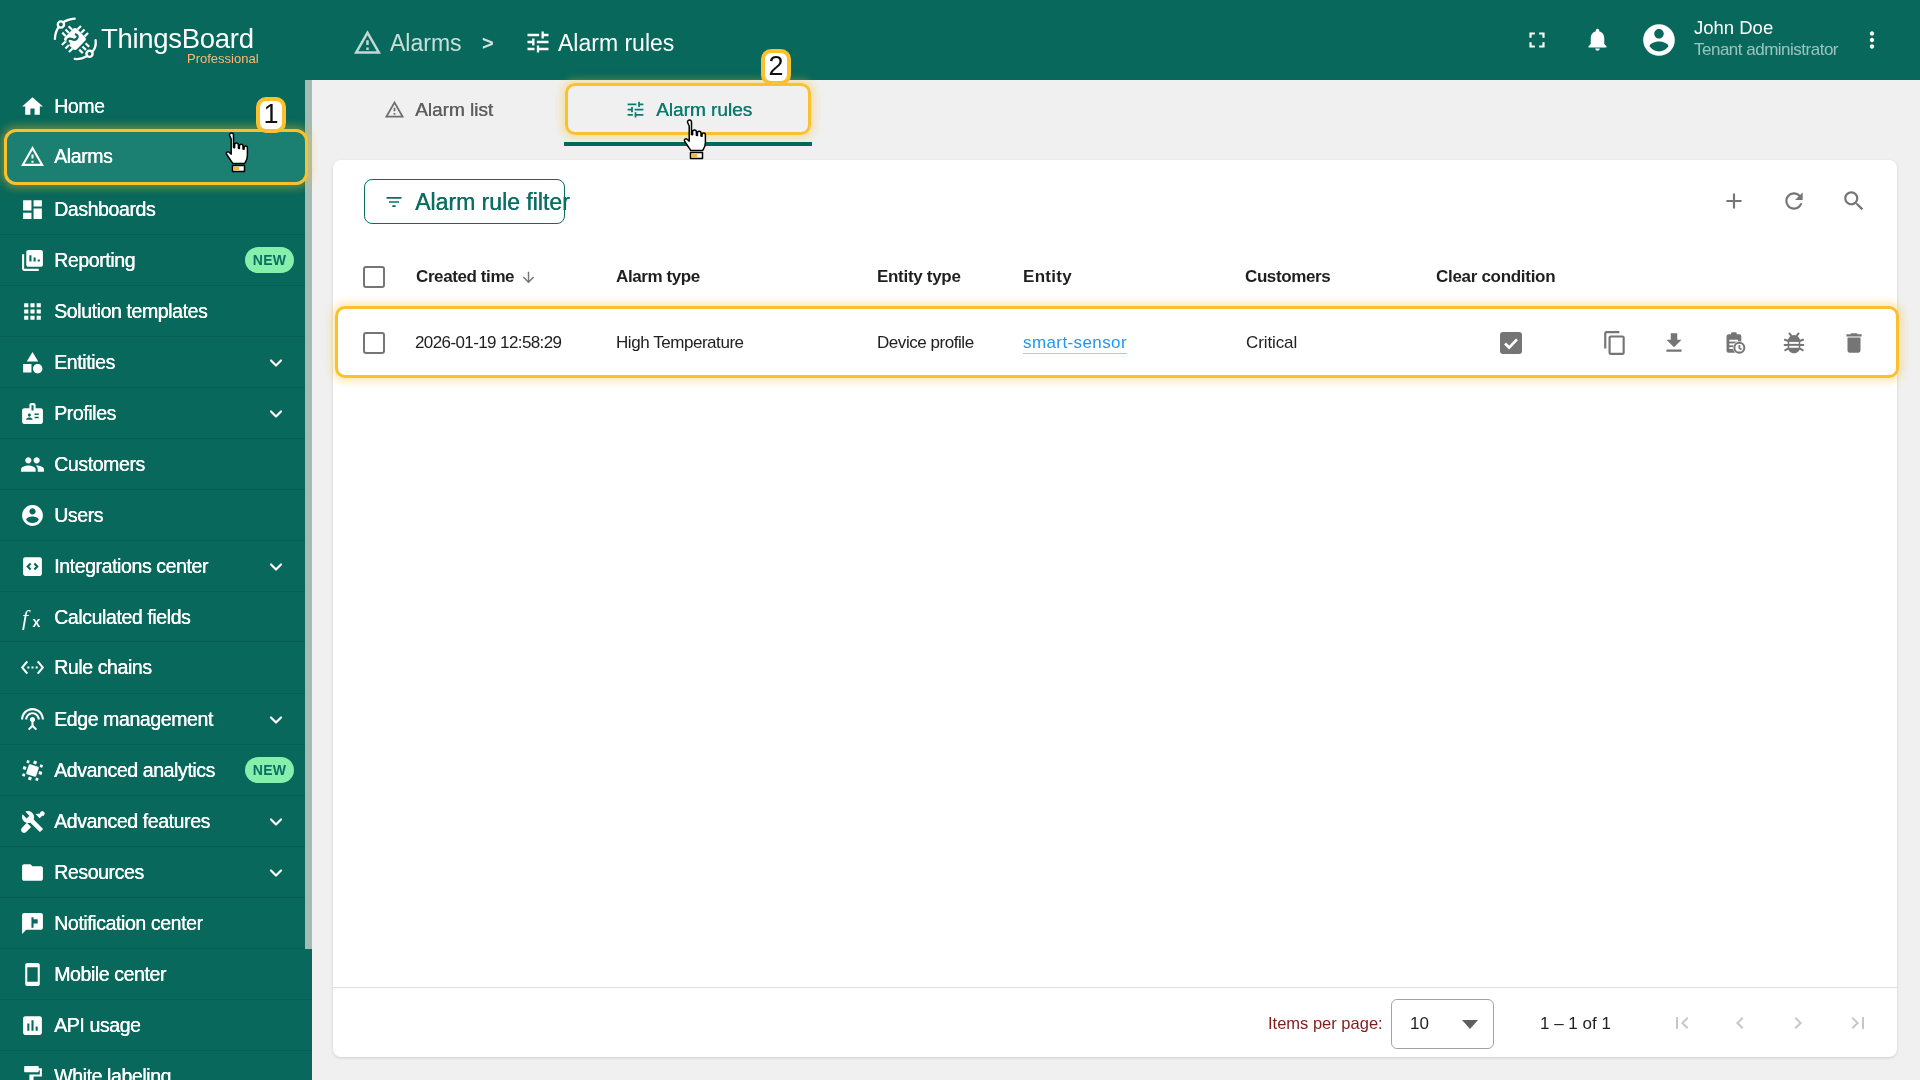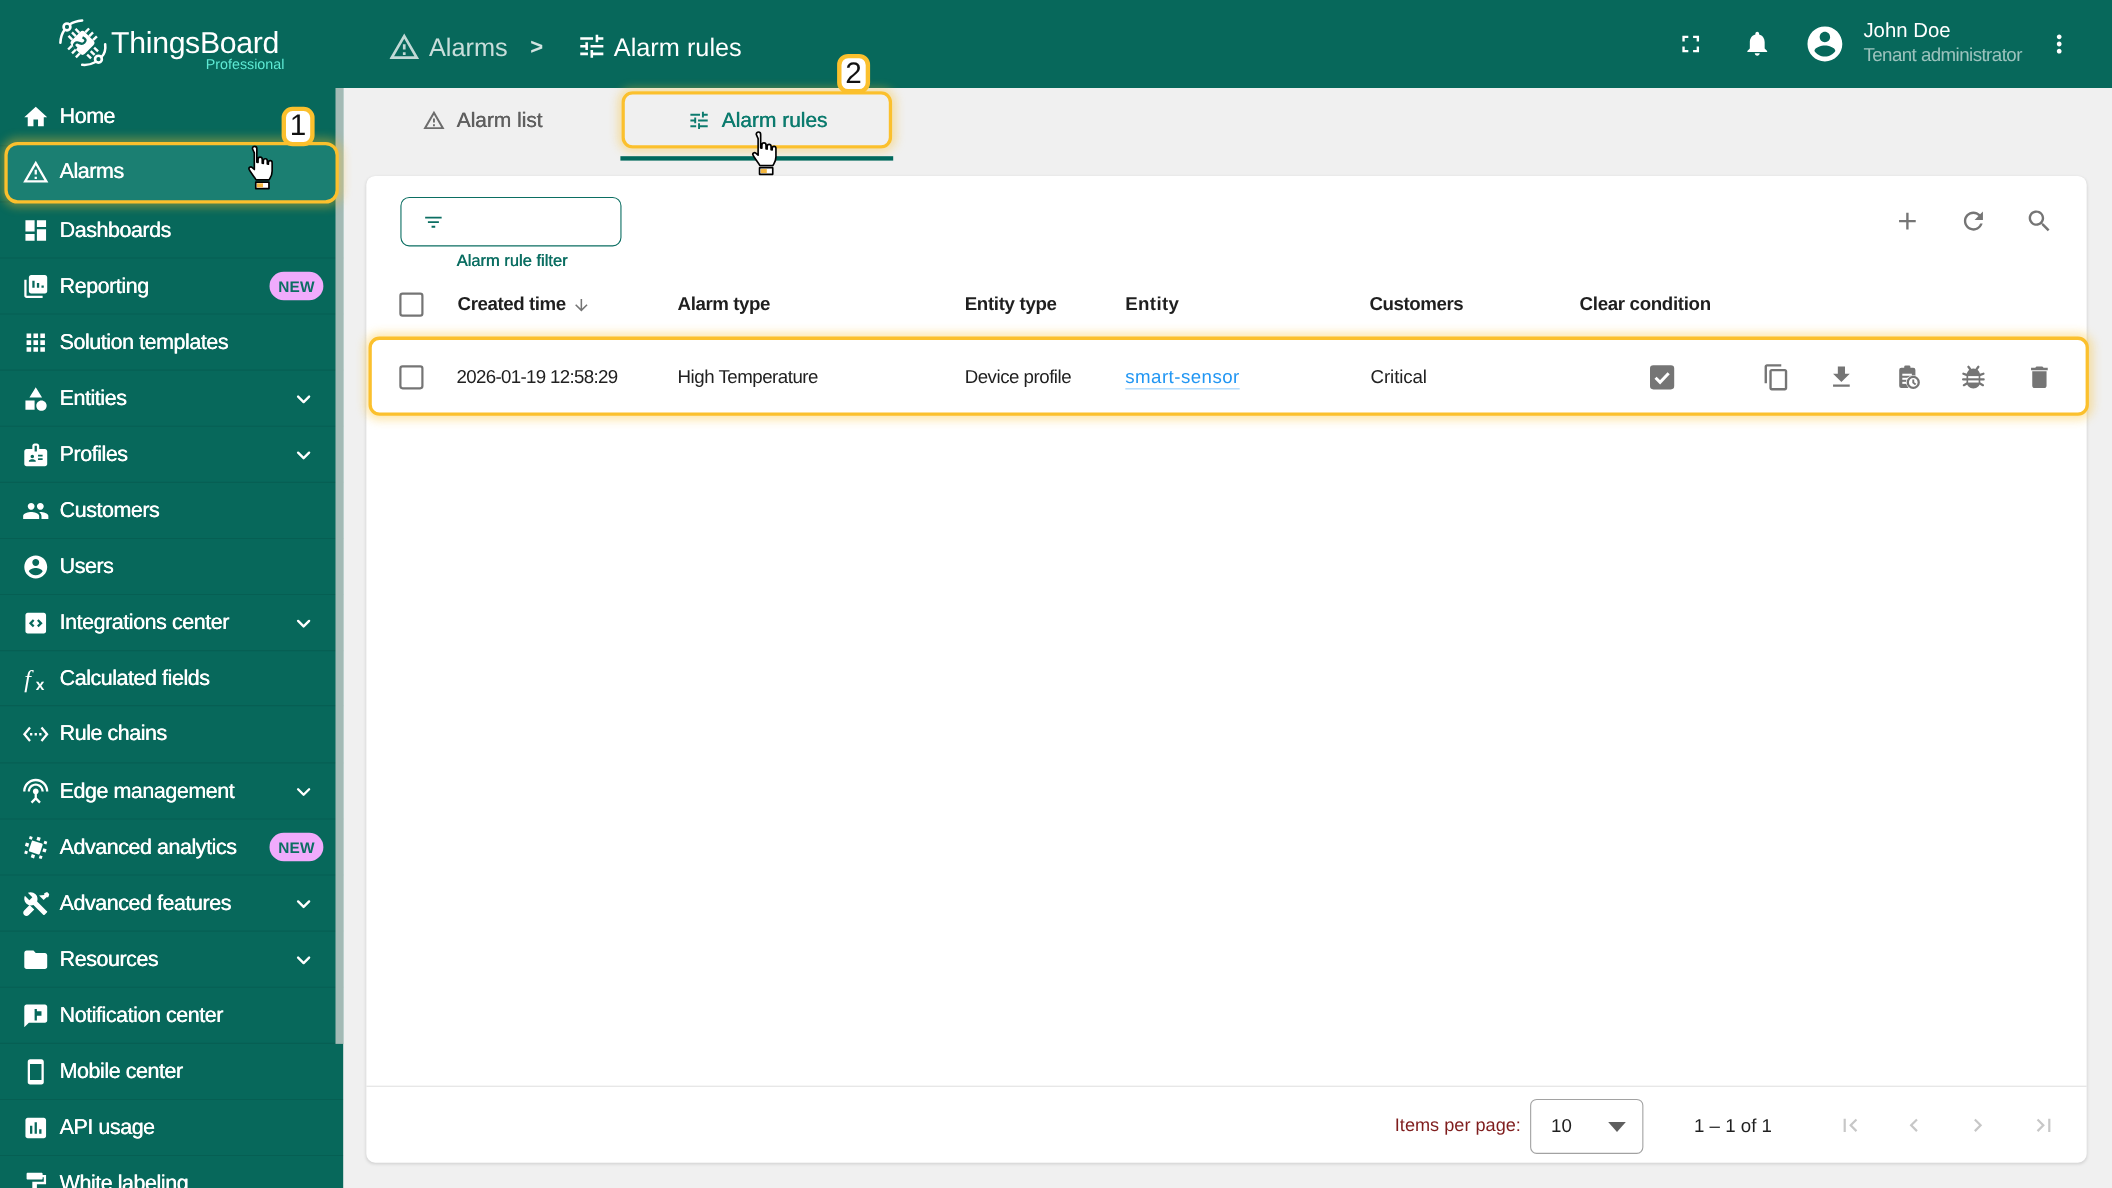--- a/index.html
+++ b/index.html
@@ -6,21 +6,21 @@
 html,body { width:1920px; height:1080px; overflow:hidden; background:#f0f0f0;
   font-family:"Liberation Sans", sans-serif; }
 .abs { position:absolute; }
 
 #header { position:absolute; left:0; top:0; width:1920px; height:80px; background:#07685b; z-index:5; }
 #sidebar { position:absolute; left:0; top:80px; width:312px; height:1000px; background:#07685b; z-index:4; }
 .mi { position:absolute; left:0; width:312px; height:51px; border-top:1px solid rgba(0,0,0,0.08); }
 .mi .lbl { position:absolute; left:54px; top:0; height:51px; line-height:51px; color:#fff; font-size:19.5px; letter-spacing:-0.4px; text-shadow:0.4px 0 0 #fff; white-space:nowrap; }
 .mi svg.mic { position:absolute; left:20px; top:13px; }
 .mi svg.chev { position:absolute; left:266px; top:16px; }
-.newpill { position:absolute; left:245px; top:12px; width:49px; height:26px; background:#f0abfc; border-radius:13px; color:#0b6e62; font-size:14px; font-weight:700; text-align:center; line-height:26px; letter-spacing:0.2px; }
+.newpill { position:absolute; left:245px; top:12px; width:49px; height:26px; background:#86efac; border-radius:13px; color:#0b6e62; font-size:14px; font-weight:700; text-align:center; line-height:26px; letter-spacing:0.2px; }
 #scrollthumb { position:absolute; left:305px; top:0px; width:7px; height:869px; background:#a3bab5; z-index:6;}
 
 .hlbox { position:absolute; border:3.5px solid #fbc02d; border-radius:12px; box-shadow:0 0 9px 3px rgba(251,192,45,0.4); z-index:6; }
 .badge { position:absolute; width:30px; height:36px; background:#fff; border:4.5px solid #fbc02d; border-radius:10px; color:#111; font-size:27px; text-align:center; line-height:26px; z-index:9; }
 
 #card { position:absolute; left:333px; top:160px; width:1564px; height:897px; background:#fff; border-radius:8px; box-shadow:0 1px 3px rgba(0,0,0,0.14); }
 .tabtxt { font-size:19px; text-shadow:0.4px 0 0 currentColor; letter-spacing:0; }
 #inkbar { position:absolute; left:564px; top:142px; width:248px; height:3.5px; background:#00695c; z-index:6; }
 #fbtn { position:absolute; left:364px; top:179px; width:201px; height:45px; border:1.5px solid #0b6e62; border-radius:8px; z-index:2; }
 
@@ -57,21 +57,21 @@
           <line x1="18.5" y1="29" x2="13.5" y2="29"></line>
           <line x1="18.5" y1="33.5" x2="13.5" y2="33.5"></line>
         <line x1="37.5" y1="24.5" x2="42.5" y2="24.5"></line>
           <line x1="37.5" y1="29" x2="42.5" y2="29"></line>
           <line x1="37.5" y1="33.5" x2="42.5" y2="33.5"></line>
       </g>
       <path d="M23.5 25.5 q4.5 -1.8 4.5 2 q0 2.8 -2.8 3.6 q-2.8 0.8 -2.8 3 q0 3 4.5 2.2" fill="none" stroke="#07685b" stroke-width="2.2"></path>
     </g>
   </svg>
   <div class="abs" style="left:101px; top:24px; color:#fff; font-size:27.5px; letter-spacing:-0.3px; line-height:30px;">ThingsBoard</div>
-  <div class="abs" style="left:187px; top:51px; color:#5eead4; font-size:13px; line-height:16px;">Professional</div>
+  <div class="abs" style="left:187px; top:51px; color:#fdba74; font-size:13px; line-height:16px;">Professional</div>
 
   <svg class="abs" style="left:354px; top:29px; opacity:0.75;" width="27" height="26" viewBox="1 2 22 19" fill="#fff">
       <path d="M12 5.99L19.53 19H4.47L12 5.99M12 2L1 21h22L12 2zm1 14h-2v2h2v-2zm0-6h-2v4h2v-4z"></path>
     </svg>
   <div class="abs" style="left:390px; top:30px; color:rgba(255,255,255,0.78); font-size:23px; line-height:26px;">Alarms</div>
   <div class="abs" style="left:482px; top:31px; color:rgba(255,255,255,0.82); font-size:20px; line-height:25px; font-weight:700;">&gt;</div>
   <svg class="abs" style="left:524px; top:28px;" width="28" height="28" viewBox="0 0 24 24" fill="#fff">
       <path d="M3 17v2h6v-2H3zM3 5v2h10V5H3zm10 16v-2h8v-2h-8v-2h-2v6h2zM7 9v2H3v2h4v2h2V9H7zm14 4v-2H11v2h10zm-6-4h2V7h4V5h-4V3h-2v6z"></path>
     </svg>
   <div class="abs" style="left:558px; top:30px; color:#fff; font-size:23px; line-height:26px;">Alarm rules</div>
@@ -269,21 +269,21 @@
   </svg>
 <div class="abs tabtxt" style="left:656px; top:98px; color:#0c7b6e; line-height:23px;">Alarm rules</div>
 <div id="inkbar"></div>
 <div class="badge" style="left:761px; top:49px;">2</div>
 
 <div id="card"></div>
 <div id="fbtn"></div>
 <svg class="abs" style="left:384px; top:192px; z-index:3;" width="20" height="20" viewBox="0 0 24 24" fill="#0b6e62">
     <path d="M10 18h4v-2h-4v2zM3 6v2h18V6H3zm3 7h12v-2H6v2z"></path>
   </svg>
-<div class="abs" style="left:415px; top:191px; color:#0b6e62; font-size:15px; text-shadow:0.4px 0 0 currentColor; z-index:3; line-height:22px;margin-top:36px;">Alarm rule filter</div>
+<div class="abs" style="left:415px; top:191px; color:#0b6e62; font-size:23px; text-shadow:0.4px 0 0 currentColor; z-index:3; line-height:22px;">Alarm rule filter</div>
 
 <svg class="abs" style="left:1721px; top:188px; z-index:3;" width="26" height="26" viewBox="0 0 24 24" fill="#757575">
     <path d="M19 13h-6v6h-2v-6H5v-2h6V5h2v6h6v2z"></path>
   </svg>
 <svg class="abs" style="left:1781px; top:188px; z-index:3;" width="26" height="26" viewBox="0 0 24 24" fill="#757575">
     <path d="M17.65 6.35C16.2 4.9 14.21 4 12 4c-4.42 0-7.99 3.58-7.99 8s3.57 8 7.99 8c3.73 0 6.84-2.55 7.73-6h-2.08c-.82 2.33-3.04 4-5.65 4-3.31 0-6-2.69-6-6s2.69-6 6-6c1.66 0 3.14.69 4.22 1.78L13 11h7V4l-2.35 2.35z"></path>
   </svg>
 <svg class="abs" style="left:1841px; top:188px; z-index:3;" width="26" height="26" viewBox="0 0 24 24" fill="#757575">
     <path d="M15.5 14h-.79l-.28-.27C15.41 12.59 16 11.11 16 9.5 16 5.91 13.09 3 9.5 3S3 5.91 3 9.5 5.91 16 9.5 16c1.61 0 3.09-.59 4.23-1.57l.27.28v.79l5 4.99L20.49 19l-4.99-5zm-6 0C7.01 14 5 11.99 5 9.5S7.01 5 9.5 5 14 7.01 14 9.5 11.99 14 9.5 14z"></path>
   </svg>

